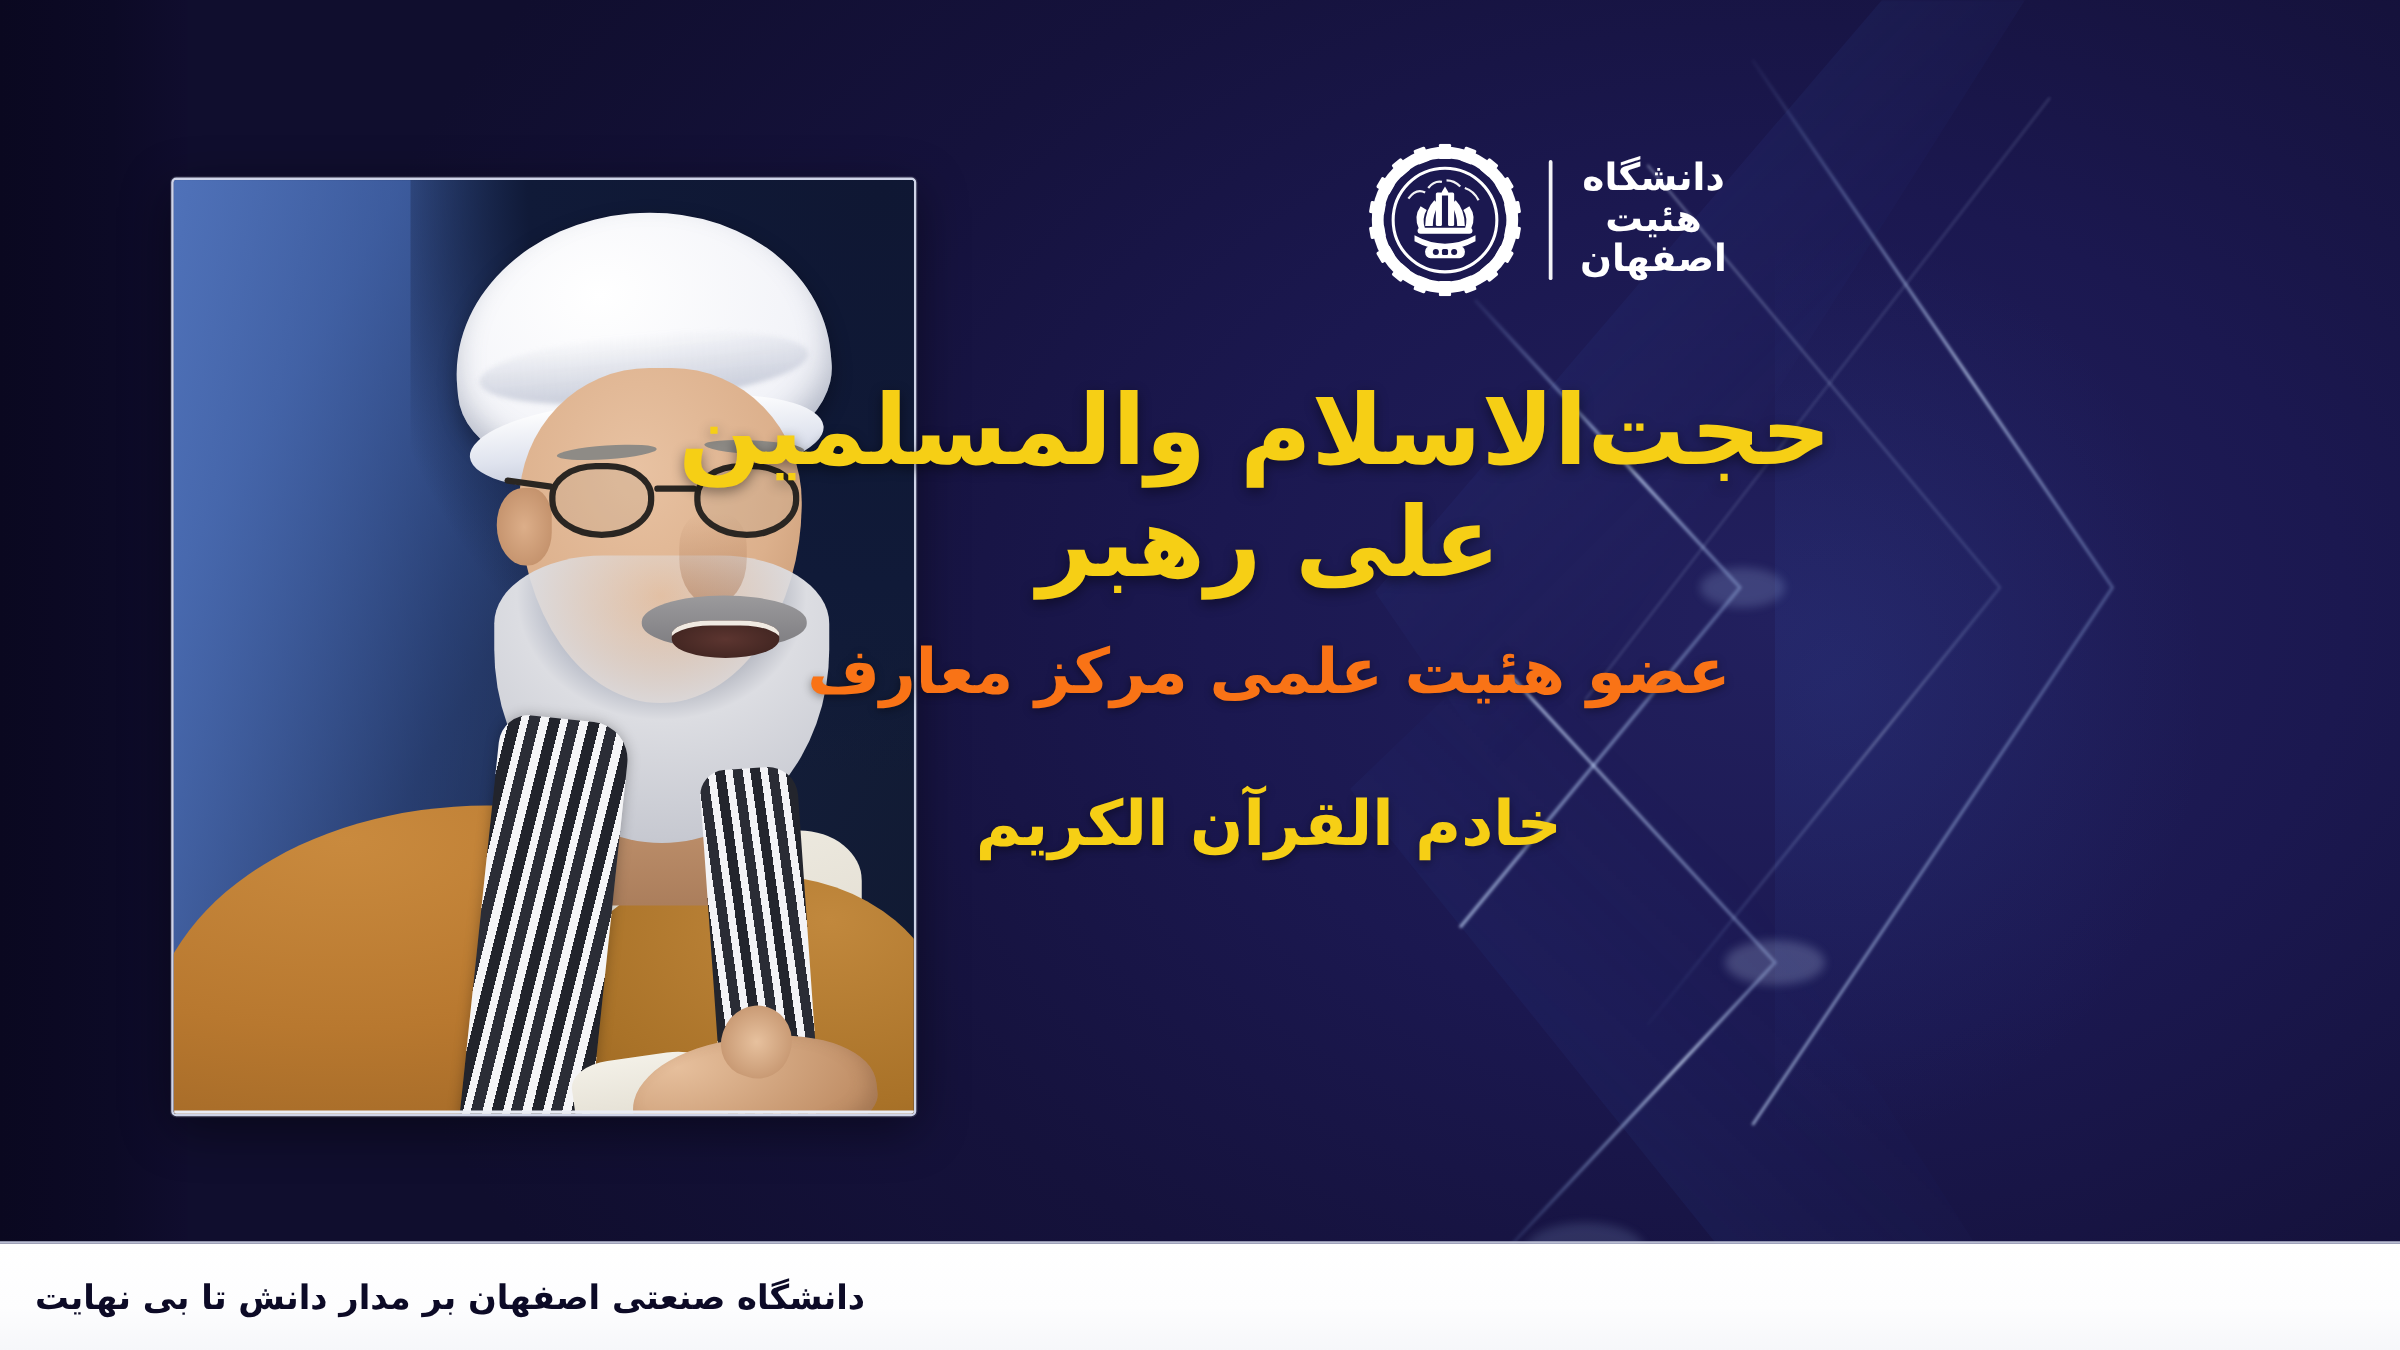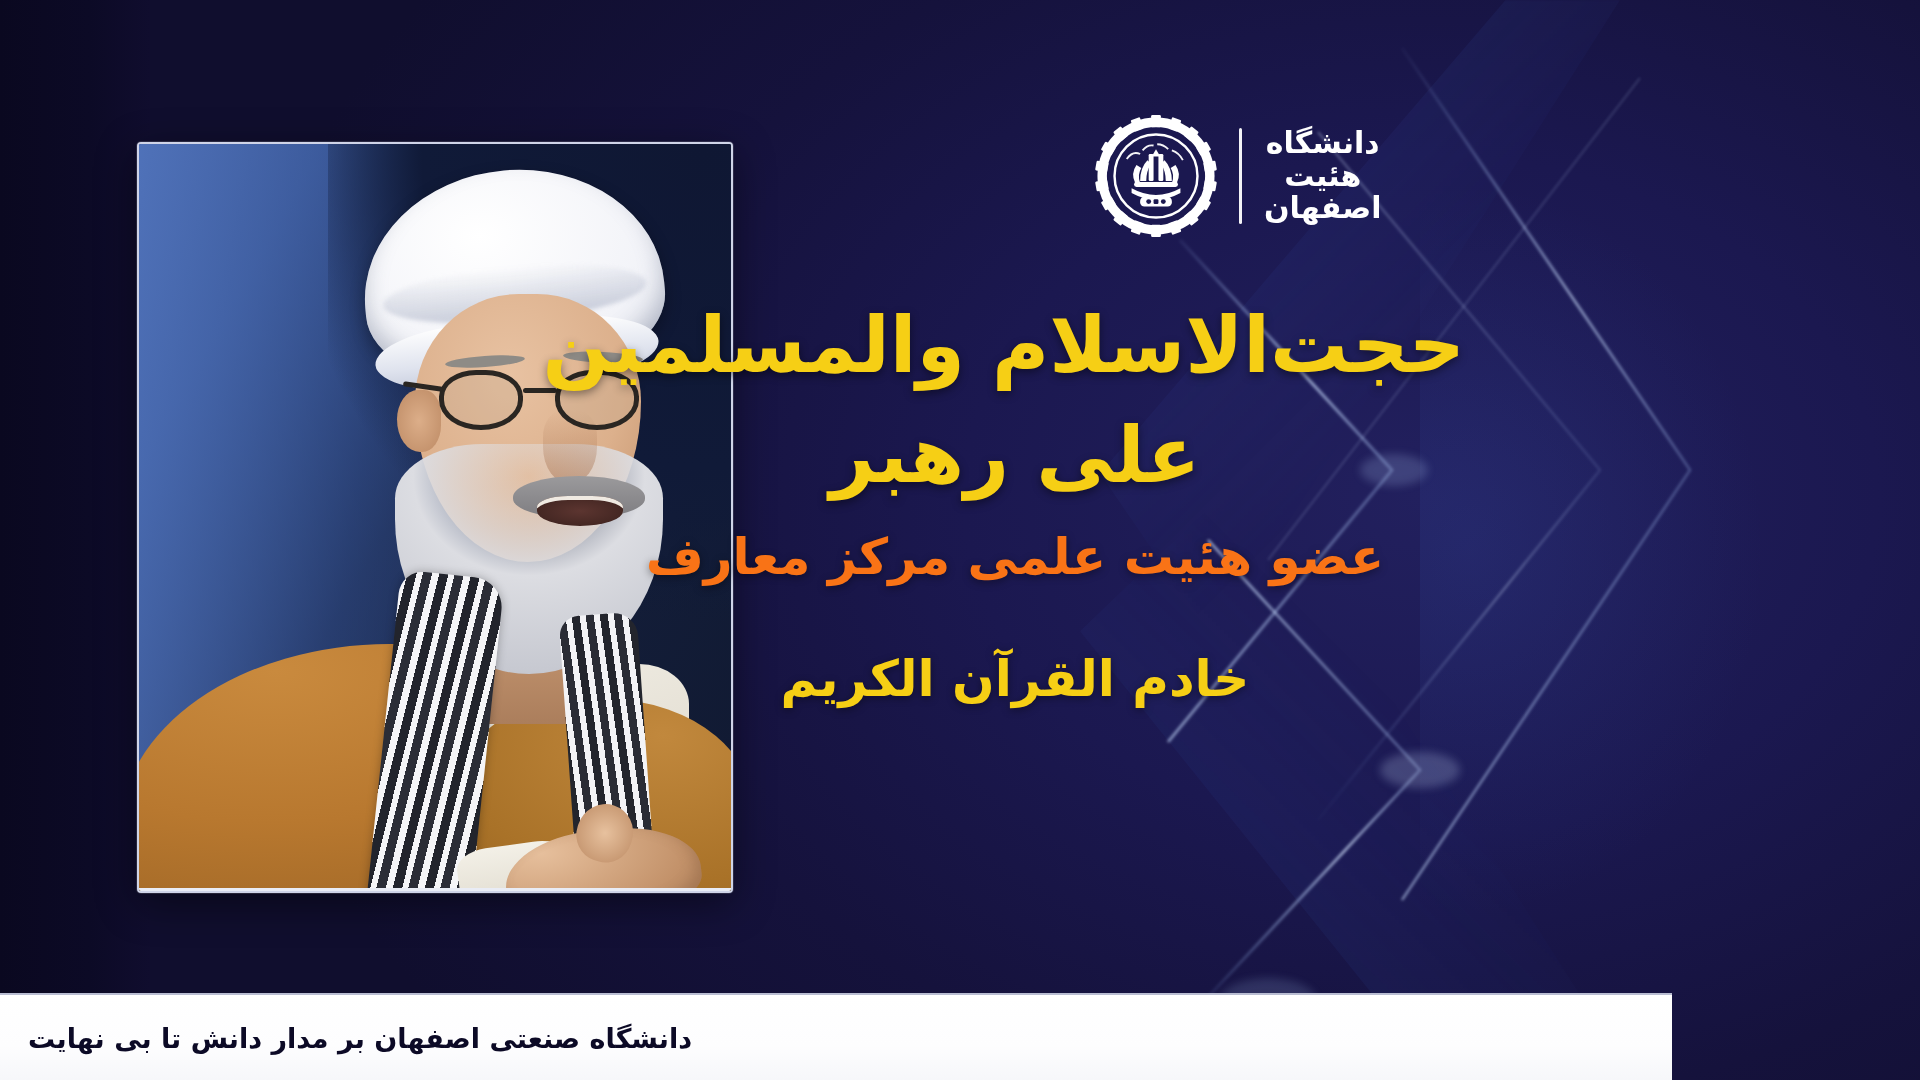--- a/index.html
+++ b/index.html
@@ -204,39 +204,39 @@
     position:absolute; right:455px; top:300px; width:900px;
     text-align:center; direction:rtl;
   }
   .h-main{
     color:#f6cf15;
     font-size:78px; font-weight:700; line-height:1.16;
     letter-spacing:0;
     text-shadow:0 3px 10px rgba(0,0,0,.45);
     white-space:nowrap;
   }
-  .h-main.l2{ margin-top:20px; }
+  .h-main.l2{ margin-top:0; }
   .h-sub{
     margin-top:26px;
     color:#f97316;
     font-size:50px; font-weight:700; line-height:1.2;
     text-shadow:0 2px 8px rgba(0,0,0,.4);
     white-space:nowrap;
   }
   .h-gold{
     margin-top:63px;
     color:#f6cf15;
     font-size:50px; font-weight:700;
     text-shadow:0 2px 8px rgba(0,0,0,.4);
     white-space:nowrap;
   }
 
   
   #footer{
-    position:absolute; left:0; bottom:0; width:1672px; height:87px;
+    position:absolute; left:0; bottom:0; width:1920px; height:87px;
     background:linear-gradient(180deg,#ffffff 0%,#fdfdfe 60%,#f6f7fa 100%);
     border-top:2px solid #b9bdd2;
   }
   #footer-text{
     position:absolute; left:0; top:0; height:87px; width:720px;
     display:flex; align-items:center; justify-content:center;
     direction:rtl;
     color:#0c0a26;
     font-size:27px; font-weight:700;
     white-space:nowrap;

